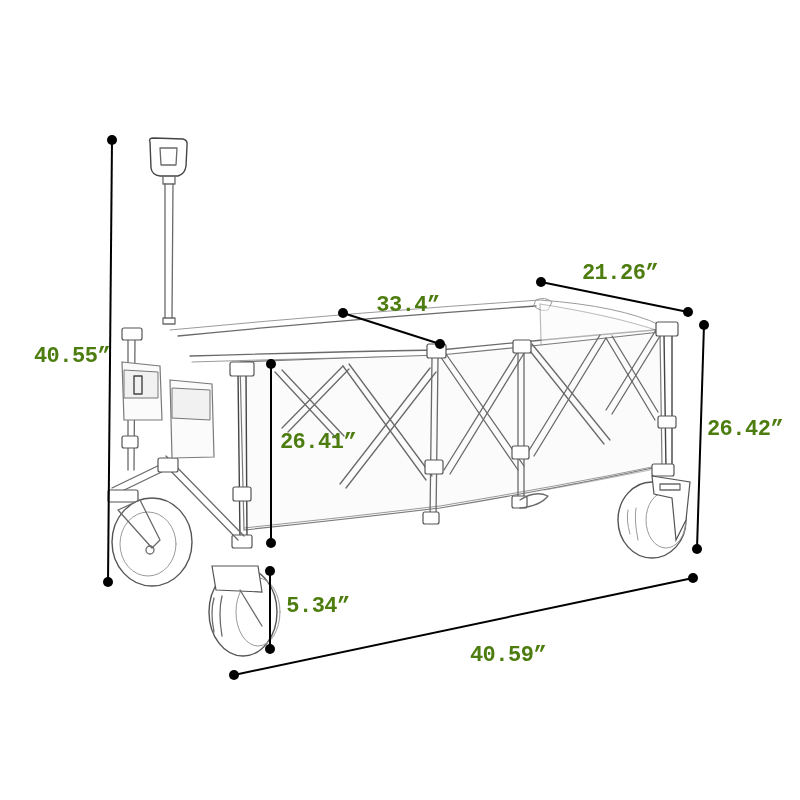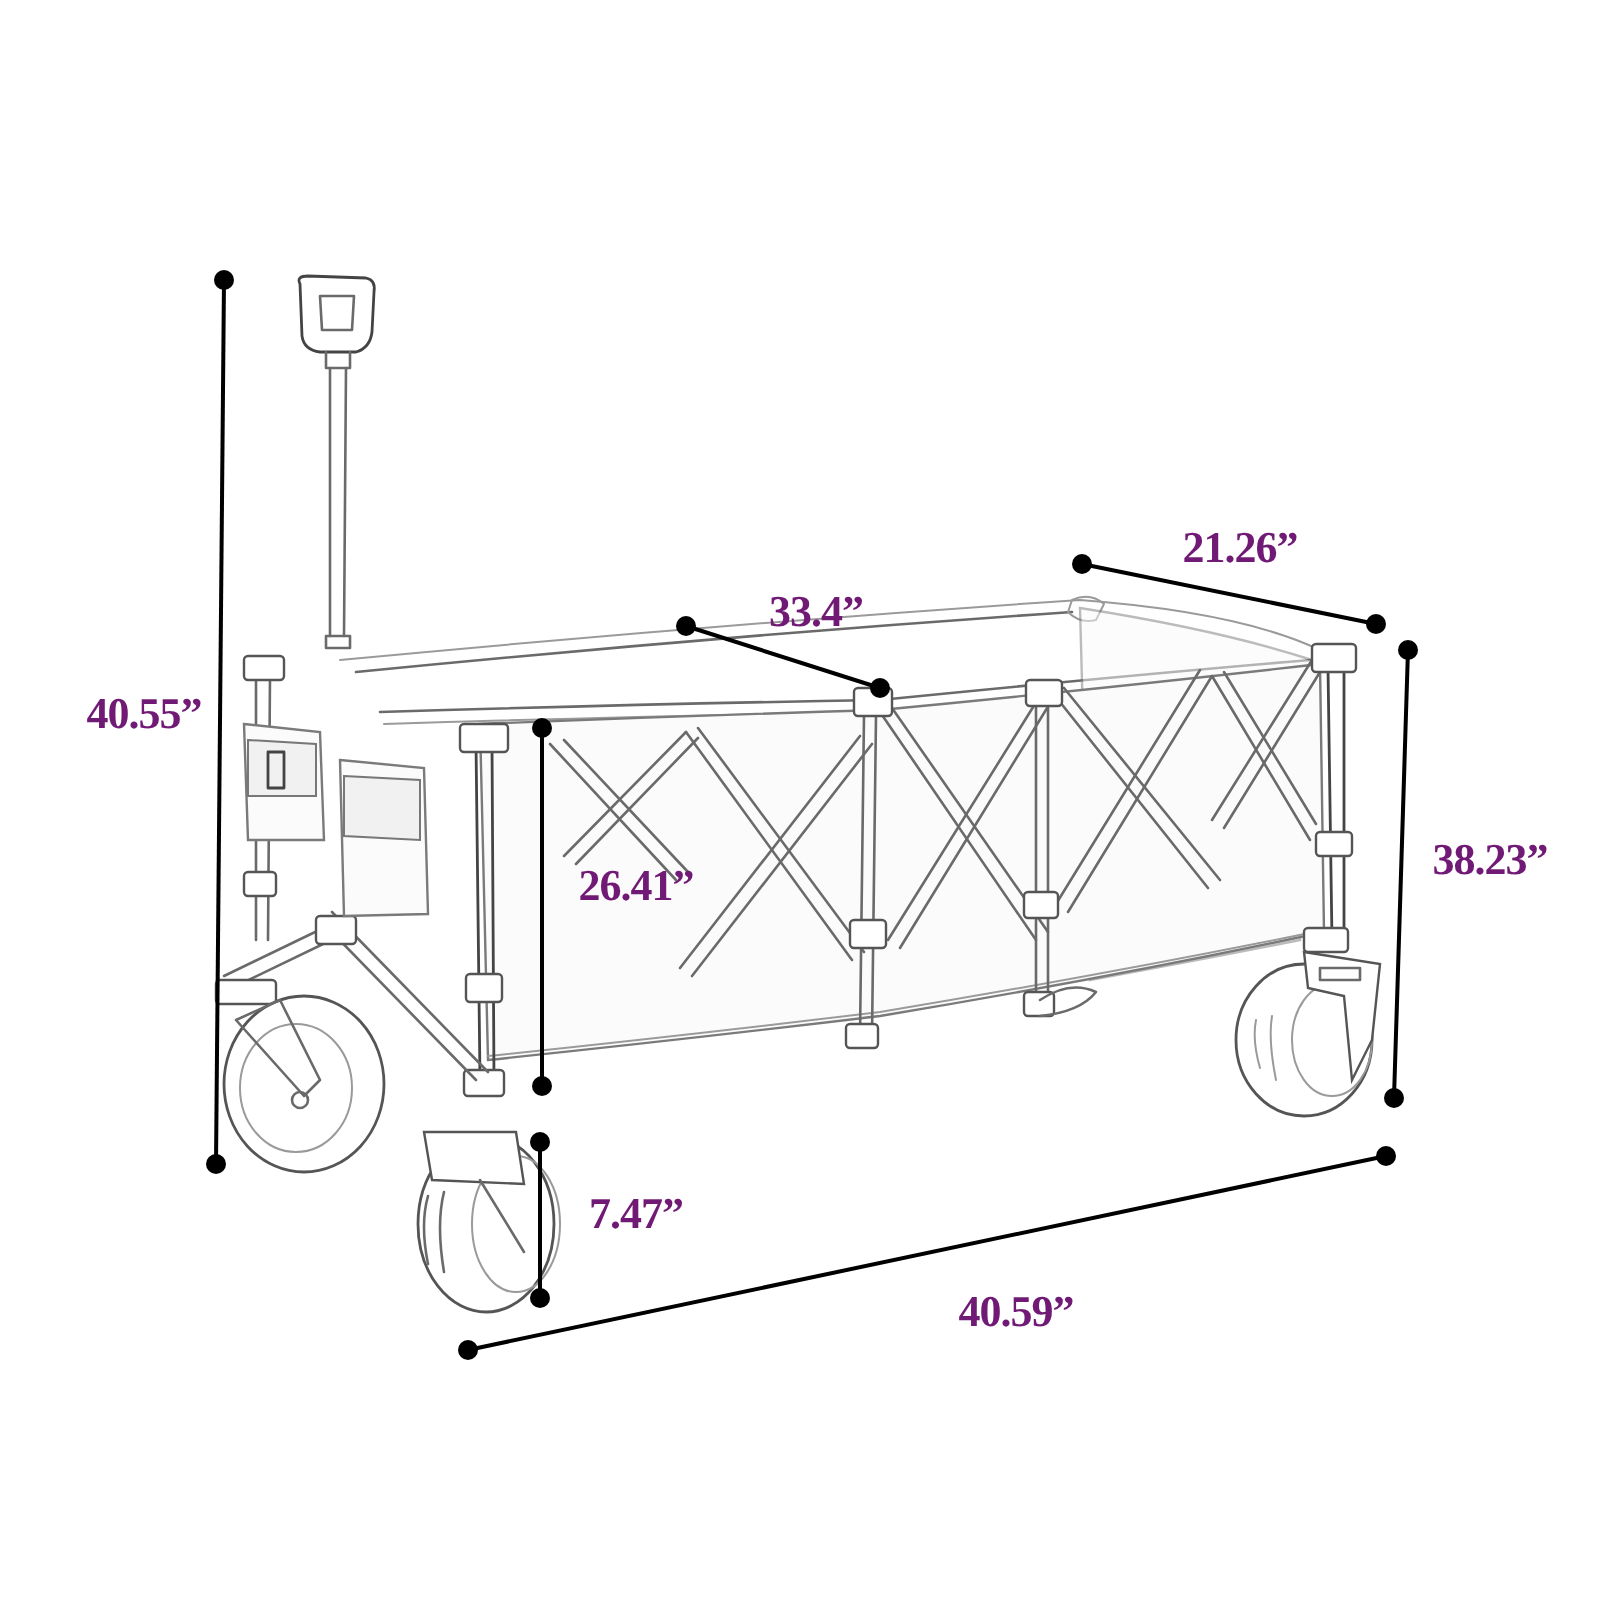--- a/index.html
+++ b/index.html
@@ -1,23 +1,23 @@
 <!DOCTYPE html>
 <html><head>
   <meta charset="utf-8">
   <style>
     html, body { margin: 0; padding: 0; background: #ffffff; }
     body { width: 800px; height: 800px; position: relative; overflow: hidden; font-family: "DejaVu Sans", sans-serif; }
     #stage { position: absolute; left: 0; top: 0; width: 800px; height: 800px; }
     .dim-label {
       position: absolute;
-      font-family: Liberation Serif, serif;
+      font-family: Liberation Mono, monospace;
       font-weight: bold;
       font-size: 22px;
-      color: #701a75;
+      color: #4d7c0f;
       letter-spacing: -0.5px;
       transform: translate(-50%, -50%);
       white-space: nowrap;
       line-height: 1;
     }
     .sketch { fill: none; stroke: #6a6a6a; stroke-width: 1.3; stroke-linecap: round; stroke-linejoin: round; }
     .sketch-light { fill: none; stroke: #9a9a9a; stroke-width: 1; stroke-linecap: round; stroke-linejoin: round; }
     .sketch-dark { fill: none; stroke: #444; stroke-width: 1.4; stroke-linecap: round; stroke-linejoin: round; }
     .fabric { fill: #fbfbfb; stroke: #7a7a7a; stroke-width: 1.2; }
     .bracket { fill: #ffffff; stroke: #555; stroke-width: 1.2; }
@@ -184,17 +184,17 @@
         <circle class="dim-dot" cx="234" cy="675" r="5"></circle>
         <circle class="dim-dot" cx="693" cy="578" r="5"></circle>
       </g>
     </g>
   </svg>
 
   
   <div class="dim-label" style="left:72px; top:357px;text-align:center;">40.55”</div>
   <div class="dim-label" style="left:408px; top:306px;">33.4”</div>
   <div class="dim-label" style="left:620px; top:274px;">21.26”</div>
-  <div class="dim-label" style="left:745px; top:430px;">38.23”</div>
+  <div class="dim-label" style="left:745px; top:430px;">26.42”</div>
   <div class="dim-label" style="left:318px; top:443px;">26.41”</div>
-  <div class="dim-label" style="left:318px; top:607px;">7.47”</div>
+  <div class="dim-label" style="left:318px; top:607px;">5.34”</div>
   <div class="dim-label" style="left:508px; top:656px;">40.59”</div>
 </div>
 
 </body></html>

